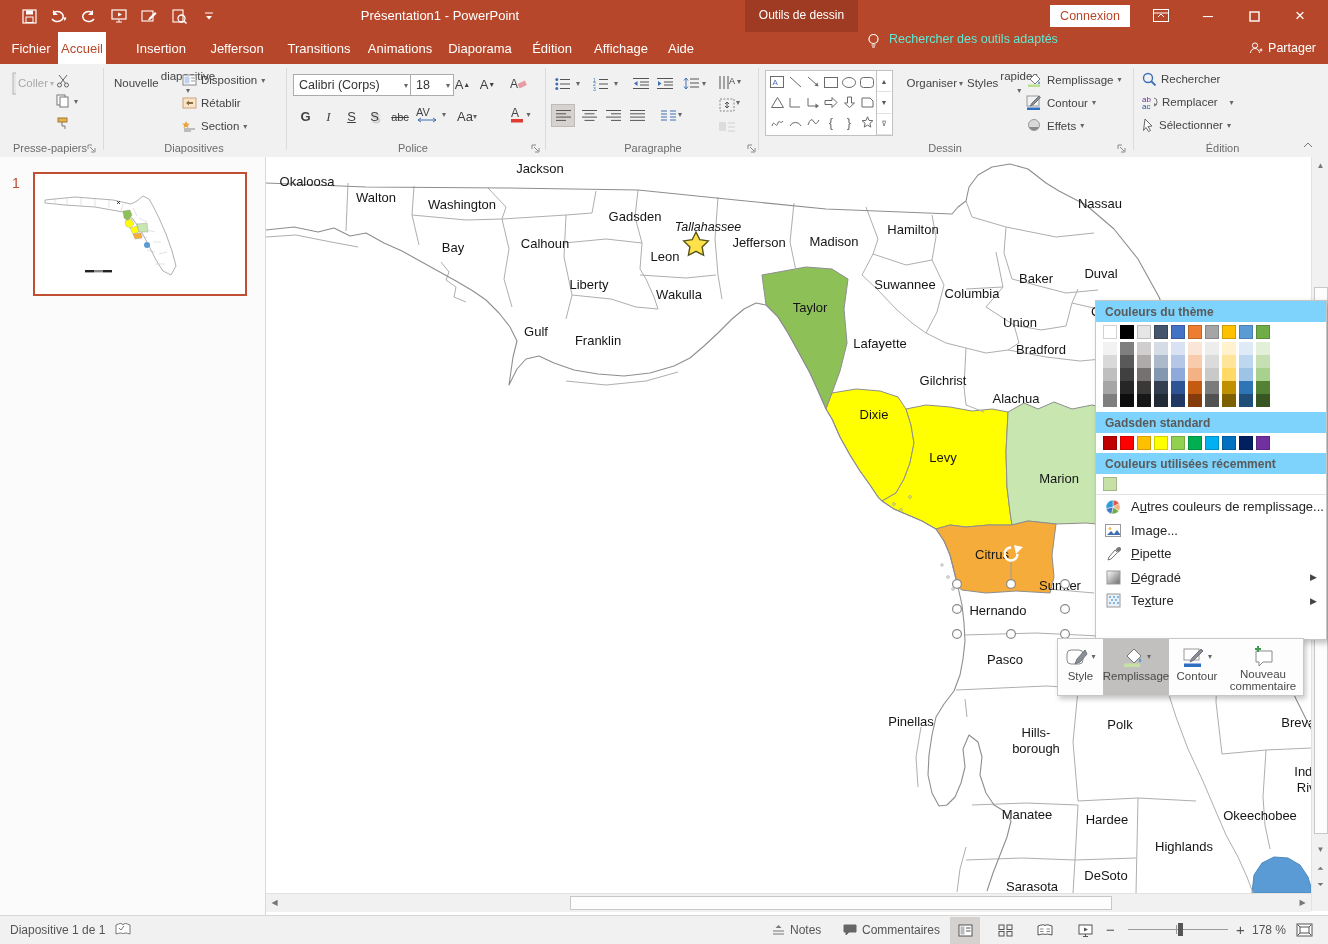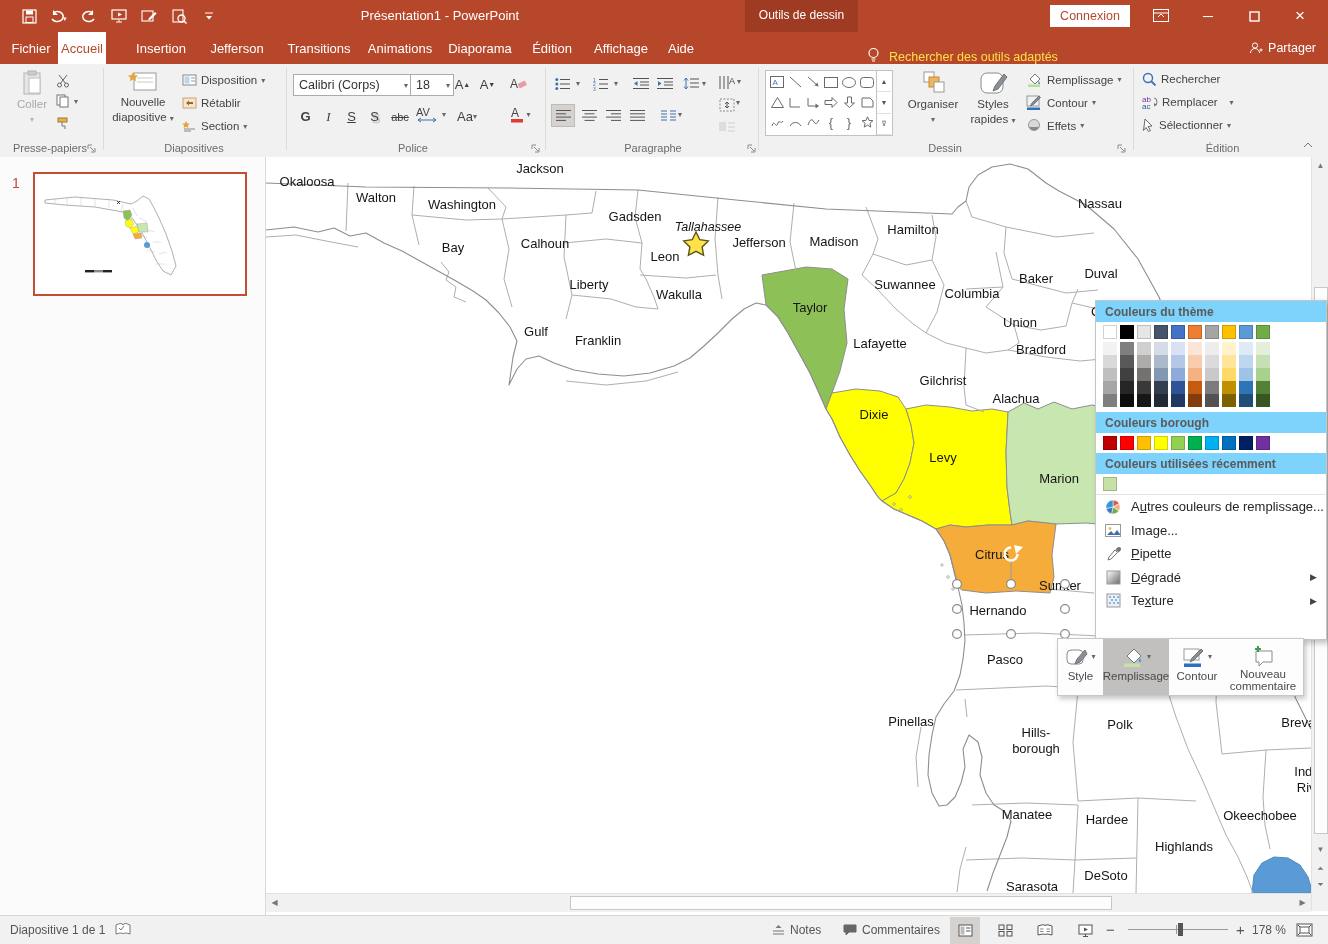--- a/index.html
+++ b/index.html
@@ -15,30 +15,30 @@
   .qbtn{width:26px;height:24px;display:flex;align-items:center;justify-content:center;}
   #wintitle{color:#fff;font-size:13px;}
   #connexion{background:#fff;color:var(--red);font-size:12.5px;display:flex;align-items:center;justify-content:center;}
   .winbtn{width:44px;height:32px;color:#fff;display:flex;align-items:center;justify-content:center;font-size:14px;}
   #ctxhdr{position:absolute;left:745px;top:0;width:113px;height:64px;background:var(--reddark);}
   #ctxhdr .t1{position:absolute;left:0;top:8px;width:113px;text-align:center;color:#fff;font-size:12px;}
   #ctxhdr .t2{position:absolute;left:0;top:39px;width:113px;text-align:center;color:#fff;font-size:13px;}
   .tab{position:absolute;top:0;height:32px;display:flex;align-items:center;justify-content:center;
        color:#fff;font-size:13px;padding:0 13px;}
   .tab.active{background:#fff;color:var(--red);}
-  #searchbox{position:absolute;left:866px;top:0;height:32px;display:flex;align-items:flex-end;color:#fde047;font-size:12.5px;gap:8px;}
+  #searchbox{position:absolute;left:866px;top:0;height:32px;display:flex;align-items:flex-start;color:#5eead4;font-size:12.5px;gap:8px;}
   #share{position:absolute;right:12px;top:32px;height:32px;display:flex;align-items:center;color:#fff;font-size:12.5px;gap:5px;}
 
   
   #ribbon{position:absolute;left:0;top:64px;width:1328px;height:93px;background:#F2F1F1;border-bottom:1px solid #D8D7D6;}
   .gsep{position:absolute;top:4px;width:1px;height:82px;background:#DCDBDA;}
   .glabel{position:absolute;bottom:3px;font-size:11px;color:#6b6b6b;text-align:center;}
   .rlabel{font-size:11.5px;color:var(--ink);}
   .rlabel.dis{color:var(--dis);}
-  .bigbtn{position:absolute;display:flex;flex-direction:column;align-items:center;gap:2px;font-size:11.5px;color:var(--ink);text-align:center;line-height:13px;}
+  .bigbtn{position:absolute;display:flex;flex-direction:row;align-items:center;gap:2px;font-size:11.5px;color:var(--ink);text-align:center;line-height:13px;}
   .smbtn{position:absolute;display:flex;align-items:center;gap:4px;font-size:11.5px;color:var(--ink);white-space:nowrap;}
   .car{font-size:8px;color:#666;}
   .car.dis{color:#b5b5b5;}
   .combo{position:absolute;background:#fff;border:1px solid #ABABAB;height:20px;display:flex;align-items:center;
          font-size:12.5px;color:#333;padding-left:5px;justify-content:space-between;}
   .combo .car{padding-right:3px}
   .fmt{width:21px;height:21px;display:flex;align-items:center;justify-content:center;font-size:13px;color:#3f3f3f;}
   .pib{width:22px;height:21px;display:flex;align-items:center;justify-content:center;}
   .pib.active{background:#D5D2CF;outline:1px solid #BEBBB8;}
   .launch{position:absolute;width:14px;height:14px;display:flex;align-items:center;justify-content:center;}
@@ -886,21 +886,21 @@
           <div class="vc" style="background: rgb(24, 23, 23);"></div>
           <div class="vc" style="background: rgb(34, 43, 53);"></div>
           <div class="vc" style="background: rgb(31, 56, 100);"></div>
           <div class="vc" style="background: rgb(132, 60, 12);"></div>
           <div class="vc" style="background: rgb(82, 82, 82);"></div>
           <div class="vc" style="background: rgb(127, 96, 0);"></div>
           <div class="vc" style="background: rgb(31, 78, 121);"></div>
           <div class="vc" style="background: rgb(55, 86, 35);"></div>
         </div>
       </div>
-    <div class="mhead">Couleurs borough</div>
+    <div class="mhead">Gadsden standard</div>
     <div class="swrow" id="stdrow">
         <div class="sw" style="background: rgb(192, 0, 0);"></div>
         <div class="sw" style="background: rgb(255, 0, 0);"></div>
         <div class="sw" style="background: rgb(255, 192, 0);"></div>
         <div class="sw" style="background: rgb(255, 255, 0);"></div>
         <div class="sw" style="background: rgb(146, 208, 80);"></div>
         <div class="sw" style="background: rgb(0, 176, 80);"></div>
         <div class="sw" style="background: rgb(0, 176, 240);"></div>
         <div class="sw" style="background: rgb(0, 112, 192);"></div>
         <div class="sw" style="background: rgb(0, 32, 96);"></div>

